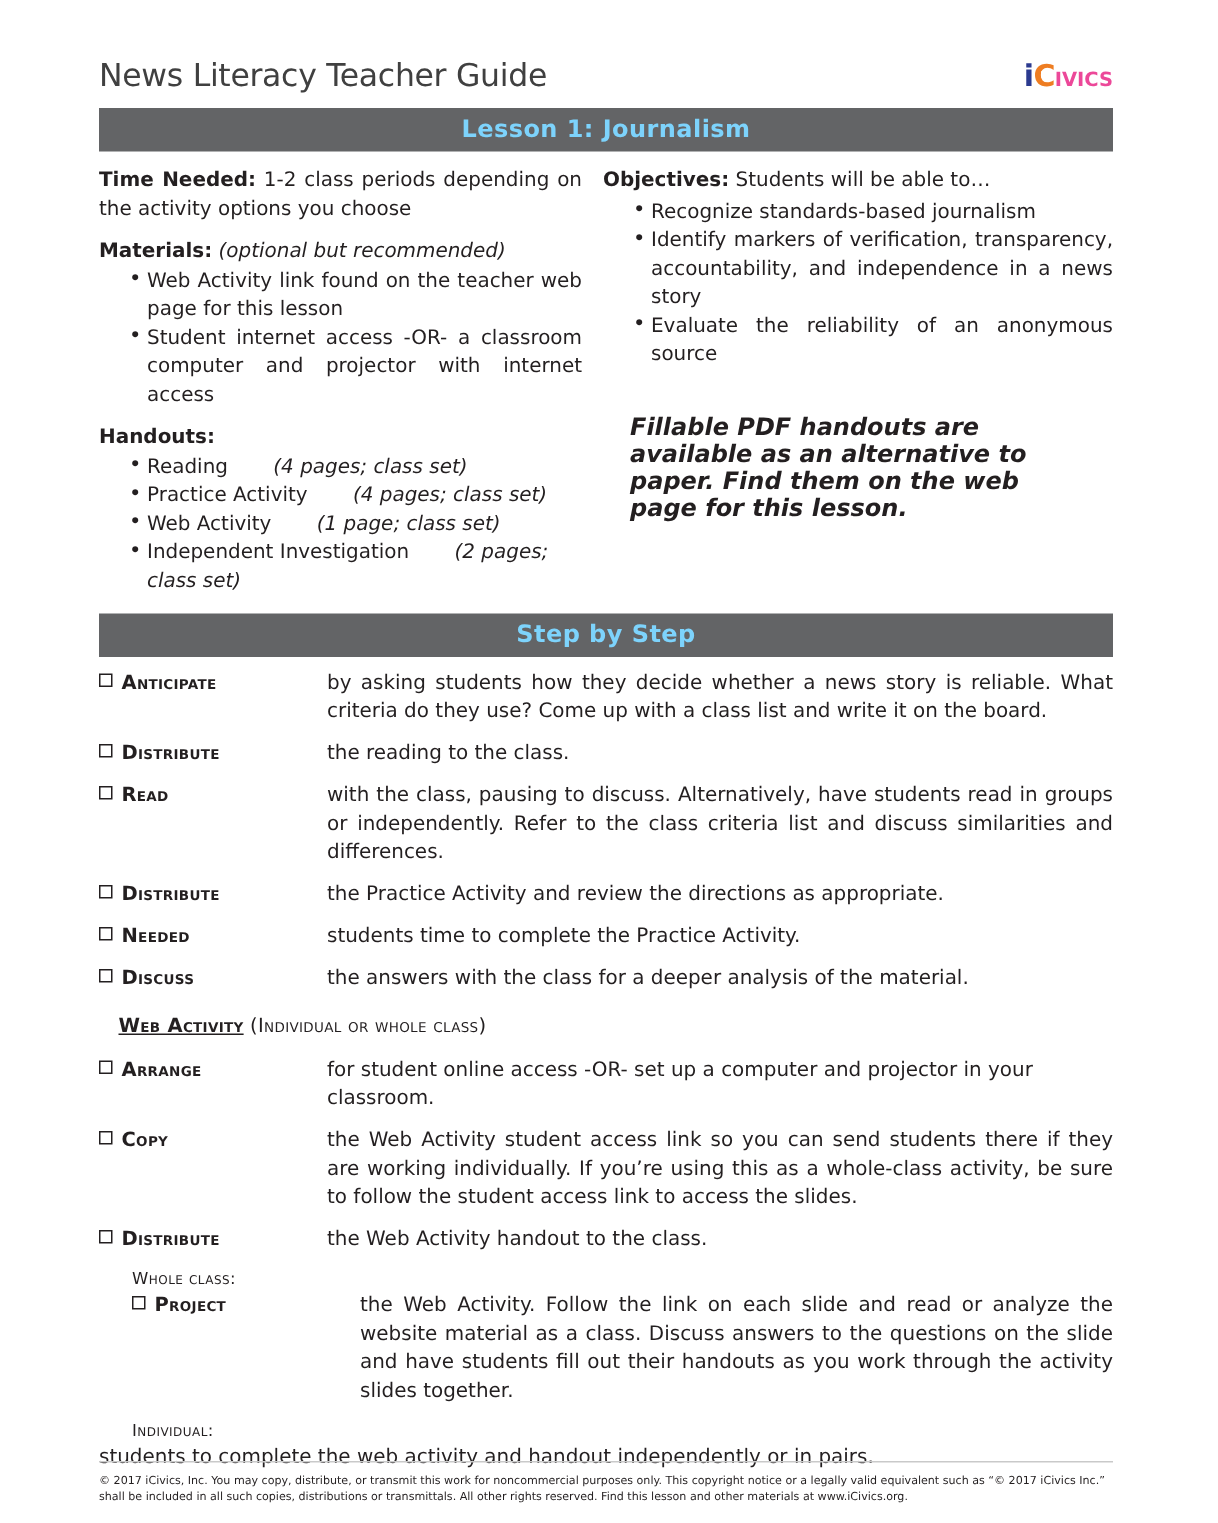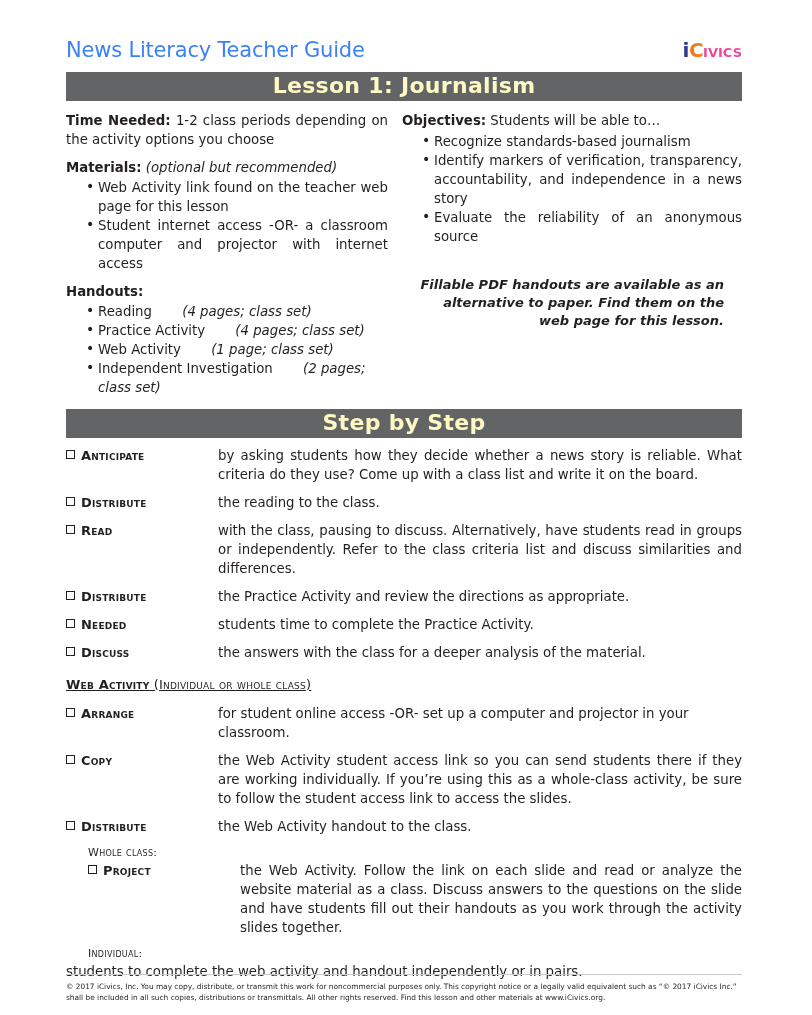--- a/index.html
+++ b/index.html
@@ -27,21 +27,21 @@
   
   .masthead {
     position: relative;
     height: 30px;
     margin-top: 38px;
   }
   .guide-title {
     font-family: "DejaVu Sans", "Liberation Sans", sans-serif;
     font-size: 21px;
     font-weight: 400;
-    color: #3b82f6;
+    color: #404040;
     line-height: 24px;
     letter-spacing: -0.2px;
     position: absolute;
     left: 0;
     top: 0;
   }
   .logo {
     position: absolute;
     right: 0;
     top: 1px;
@@ -65,23 +65,23 @@
     height: 5px;
     margin-left: -2px;
     margin-top: -3px;
     background: #ffffff;
     border-radius: 1px;
   }
 
   
   .band {
     background: #636466;
-    color: #fef9c3;
+    color: #7dd3fc;
     text-align: center;
-    font-size: 22px;
+    font-size: 16px;
     font-weight: bold;
     letter-spacing: 0.3px;
     padding: 3px 0 4px 0;
     line-height: 22px;
   }
   .band-lesson { margin-top: 4px; }
   .band-steps { margin-top: 12px; }
 
   
   .info {
@@ -124,22 +124,22 @@
     position: absolute;
     left: 0;
     top: -1px;
     font-size: 14px;
   }
   ul.bullets li i { font-style: italic; margin-left: 26px; }
   ul.bullets.tight li { text-align: left; }
 
   .note {
     margin-top: 30px;
-    text-align: right;
-    font-size: 13px;
+    text-align: left;
+    font-size: 16px;
     line-height: 18px;
     font-weight: bold;
     font-style: italic;
     padding: 0 18px;
   }
 
   
   .steps { margin-top: 8px; }
   .step {
     display: flex;
@@ -172,22 +172,21 @@
     flex: 1 1 auto;
     font-size: 13.3px;
     line-height: 19px;
     text-align: justify;
   }
   .step-body.left { text-align: left; }
 
   .section-head {
     font-size: 13px;
     line-height: 18px;
-    margin: 14px 0 10px 0;
-    text-decoration: underline;
+    margin: 14px 0 10px 13px;
   }
   .section-head .main {
     font-weight: bold;
     font-variant: small-caps;
     text-decoration: underline;
     letter-spacing: 0.2px;
   }
   .section-head .paren {
     font-variant: small-caps;
     letter-spacing: 0.2px;

